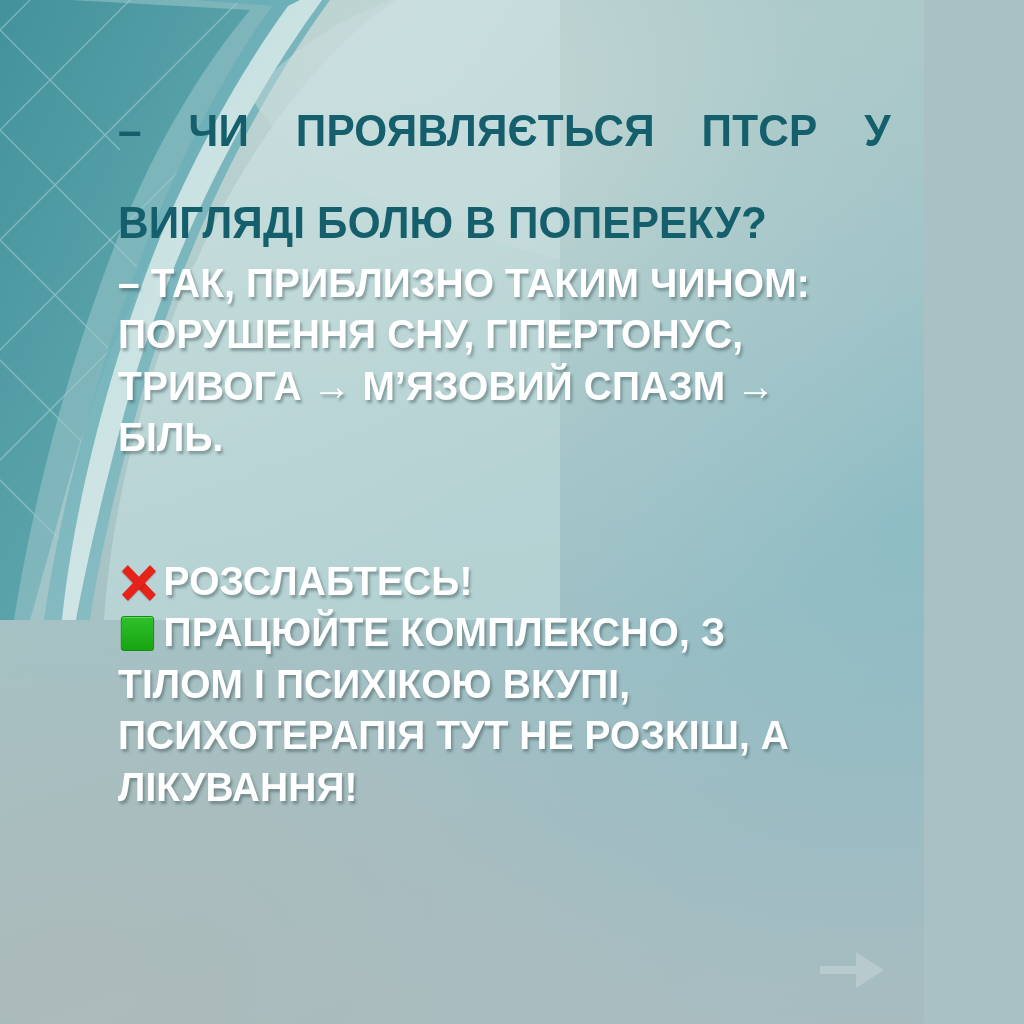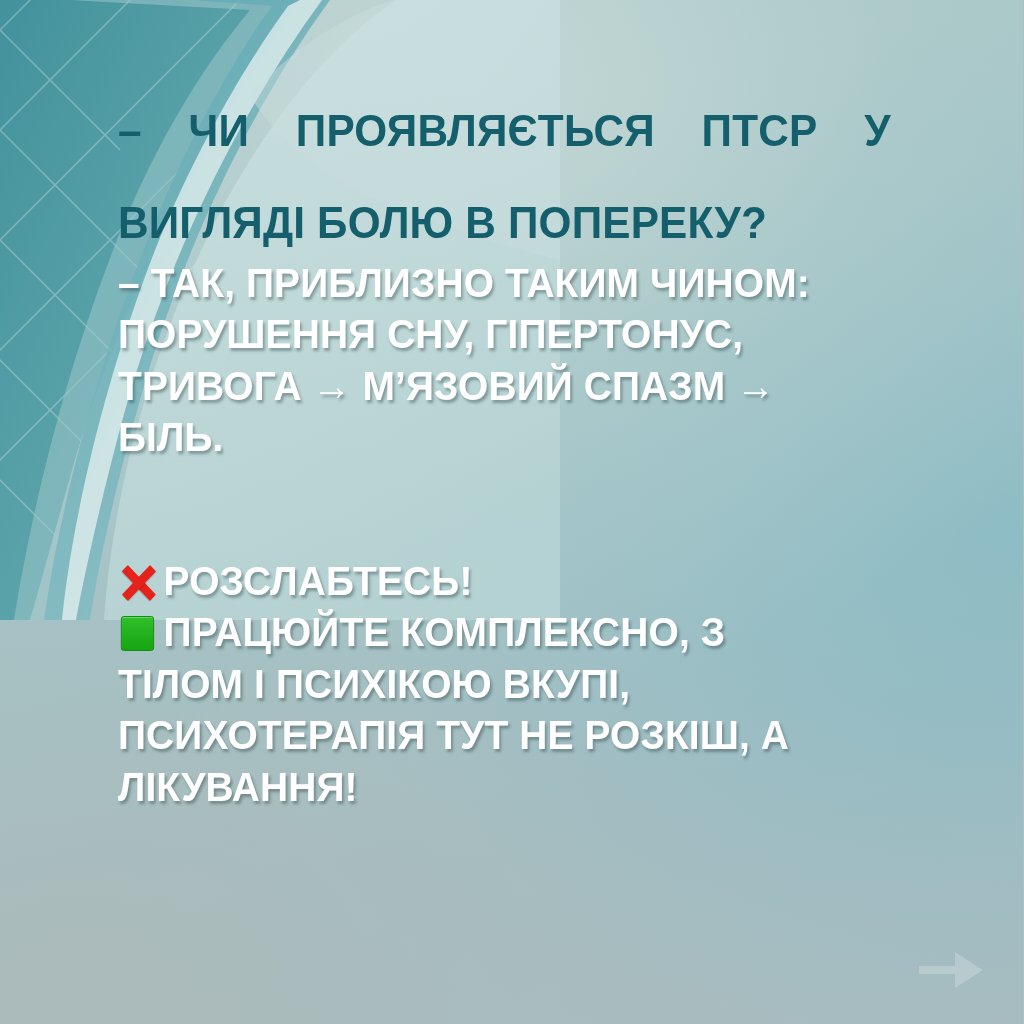--- a/index.html
+++ b/index.html
@@ -2,21 +2,21 @@
 <html><head>
 <meta charset="utf-8">
 <style>
   html,body{margin:0;padding:0;}
   body{
     width:1024px;height:1024px;overflow:hidden;
     font-family:"Liberation Sans", sans-serif;
     background:#a9c1c4;
   }
   #poster{
-    position:relative;width:1023px;height:1024px;overflow:hidden;
+    position:relative;width:924px;height:1024px;overflow:hidden;
     background:
       radial-gradient(120% 95% at 46% 8%,  rgba(198,217,214,0.95) 0%, rgba(178,206,206,0.55) 34%, rgba(160,196,200,0.10) 62%, rgba(160,196,200,0) 78%),
       radial-gradient(90% 70% at 98% 52%,  rgba(132,186,196,0.75) 0%, rgba(132,186,196,0.25) 45%, rgba(132,186,196,0) 72%),
       radial-gradient(95% 65% at 8% 96%,   rgba(176,184,180,0.60) 0%, rgba(176,184,180,0.18) 50%, rgba(176,184,180,0) 76%),
       linear-gradient(160deg, #a6c5c7 0%, #a9c6c7 26%, #a4c2c6 52%, #a5bec3 74%, #a9bcc0 100%);
   }
 
   
   .deco{position:absolute;top:0;left:0;width:560px;height:620px;pointer-events:none;}
 

